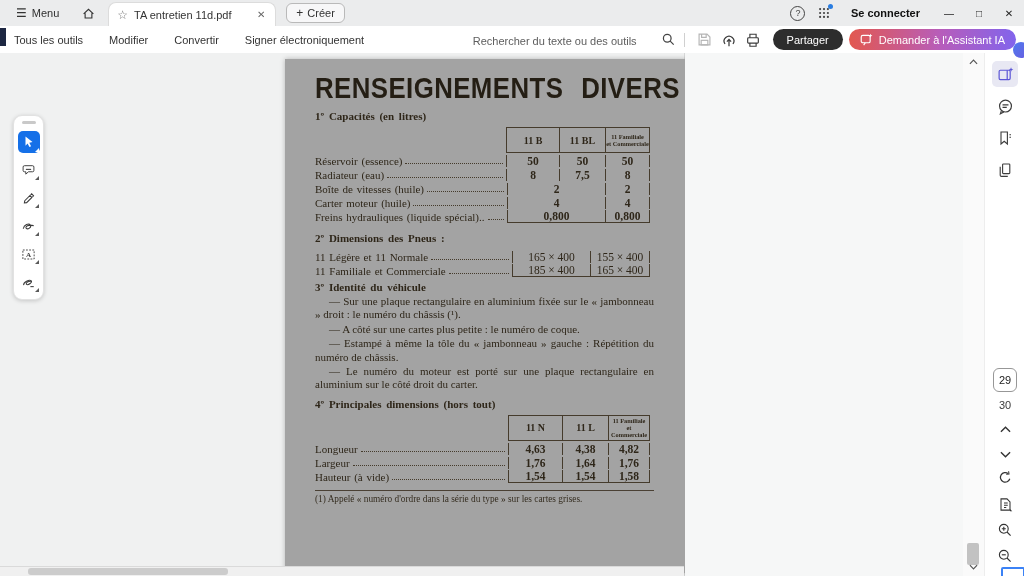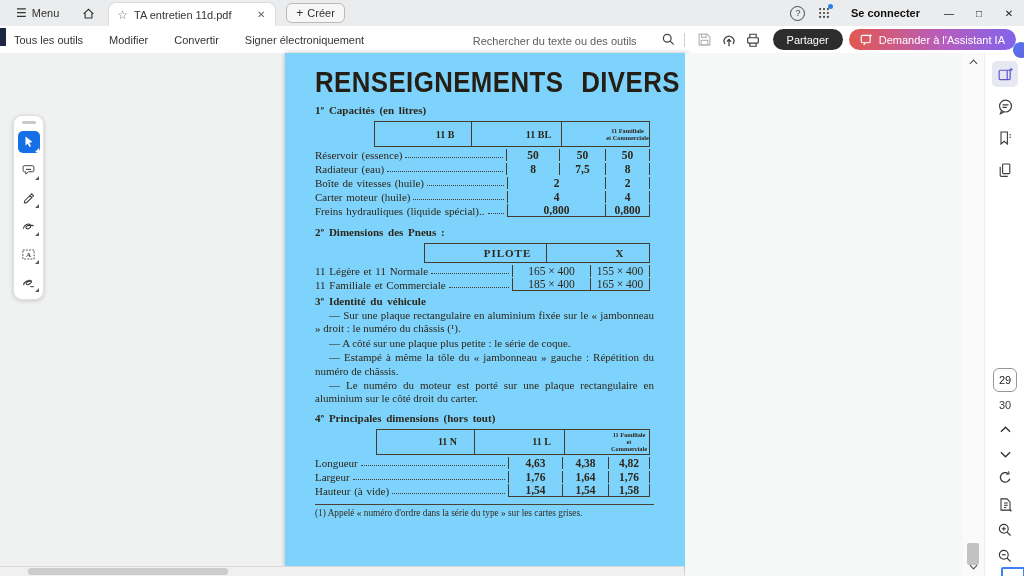--- a/index.html
+++ b/index.html
@@ -76,42 +76,42 @@
            font-size:11px;display:flex;align-items:center;justify-content:center;}
   .nextpage{font-size:11px;color:#3b3b3b;margin-top:7px;}
   .pc-btn{height:14px;margin-top:11px;display:flex;align-items:center;justify-content:center;color:#333;}
   .pc-btn.tall{height:18px;margin-top:8px;}
   .notif-circle{position:absolute;left:1013px;top:42px;width:16px;height:16px;border-radius:50%;
                 background:linear-gradient(135deg,#4f7bef,#6a5ce0);z-index:9;}
   .zoom-flyout{position:absolute;left:1001px;top:567px;width:20px;height:12px;background:#fff;
                border:2px solid #3b82f6;border-radius:2px;z-index:9;}
 
   
-  .page{position:absolute;left:285px;top:0px;width:403px;height:514px;background:#7dd3fc;
+  .page{position:absolute;left:285px;top:6px;width:403px;height:514px;background:#a3a3a3;
         box-shadow:0 0 5px rgba(0,0,0,.25);overflow:hidden;color:#2e2619;
         font-family:"Liberation Serif",serif;}
   .doctitle{margin:13px 0 0 30px;font-family:"Liberation Sans",sans-serif;font-weight:bold;
             font-size:30px;line-height:32px;color:#241e14;white-space:nowrap;word-spacing:12px;
             transform:scaleX(.86);transform-origin:left center;letter-spacing:0.5px;}
   .heading{margin:6px 30px 0;font-weight:bold;font-size:11px;word-spacing:2px;}
   .ptable{margin:5px 38px 0 30px;font-size:11px;}
   .prow{display:flex;align-items:flex-end;height:14px;}
   .plbl{white-space:nowrap;word-spacing:1px;}
   .leader{flex:1;border-bottom:1.5px dotted #453b2c;margin:0 3px 3px 3px;min-width:6px;}
   .cols{display:flex;border-right:1px solid #453b2c;}
   .cap .c1{width:52px;} .cap .c2{width:45px;} .cap .c3{width:43px;}
   .cap .c12{width:97px;}
   .dim .c1{width:53px;} .dim .c2{width:45px;} .dim .c3{width:40px;}
   .cell{text-align:center;font-weight:bold;font-size:11.5px;}
   .bl{border-left:1px solid #453b2c;}
   .theadrow{display:flex;align-items:stretch;}
   .thead{display:flex;border-top:1px solid #453b2c;border-bottom:1px solid #453b2c;border-right:1px solid #453b2c;
          align-items:center;height:24px;}
   .hc{text-align:center;font-weight:bold;font-size:10px;align-self:stretch;display:flex;
-      flex-direction:column;justify-content:center;padding-left:44px;}
+      flex-direction:column;justify-content:center;}
   .fam{font-size:6.3px;line-height:7px;font-weight:bold;text-align:center;}
   .lastrow .cols{border-bottom:1px solid #453b2c;}
   .pn .c1{width:77px;} .pn .c2{width:58px;}
   .pn .cell{font-weight:normal;font-size:11.5px;}
   .pn .hc{font-size:11px;letter-spacing:1px;}
   .pn .thead{height:18px;}
   .para{margin:1px 34px 0 30px;font-size:11px;line-height:13.4px;text-align:justify;text-indent:14px;}
   .para:first-of-type{margin-top:2px;}
   .footnote{margin:7px 34px 0 30px;border-top:1px solid #4a4034;padding-top:3px;
             font-size:9.3px;color:#352d20;}
@@ -288,48 +288,41 @@
         <span class="cols">
             <span class="cell c12 bl">0,800</span>
             <span class="cell c3 bl">0,800</span>
           </span>
       </div>
     </div>
 
     <div class="heading" style="margin-top:9px">2º Dimensions des Pneus :</div>
 
     <div class="ptable pn">
-      <div class="theadrow">
-        <div class="plbl" style="flex:1"></div>
-        <div class="thead">
-          <div class="hc c1 bl">PILOTE</div>
-          <div class="hc c2 bl">X</div>
-        </div>
-      </div>
       <div class="prow">
         <span class="plbl">11 Légère et 11 Normale</span>
           <span class="leader"></span>
         <span class="cols">
             <span class="cell c1 bl">165 × 400</span>
             <span class="cell c2 bl">155 × 400</span>
           </span>
       </div>
       <div class="prow lastrow">
         <span class="plbl">11 Familiale et Commerciale</span>
           <span class="leader"></span>
         <span class="cols">
             <span class="cell c1 bl">185 × 400</span>
             <span class="cell c2 bl">165 × 400</span>
           </span>
       </div>
     </div>
 
     <div class="heading" style="margin-top:4px">3º Identité du véhicule</div>
     <p class="para">— Sur une plaque rectangulaire en aluminium fixée sur le « jambonneau » droit : le numéro du châssis (¹).</p>
-    <p class="para">— A côté sur une plaque plus petite : le série de coque.</p>
+    <p class="para">— A côté sur une cartes plus petite : le numéro de coque.</p>
     <p class="para">— Estampé à même la tôle du « jambonneau » gauche : Répétition du numéro de châssis.</p>
     <p class="para">— Le numéro du moteur est porté sur une plaque rectangulaire en aluminium sur le côté droit du carter.</p>
 
     <div class="heading" style="">4º Principales dimensions (hors tout)</div>
 
     <div class="ptable dim">
       <div class="theadrow">
         <div class="plbl" style="flex:1"></div>
         <div class="thead">
           <div class="hc c1 bl">11 N</div>

